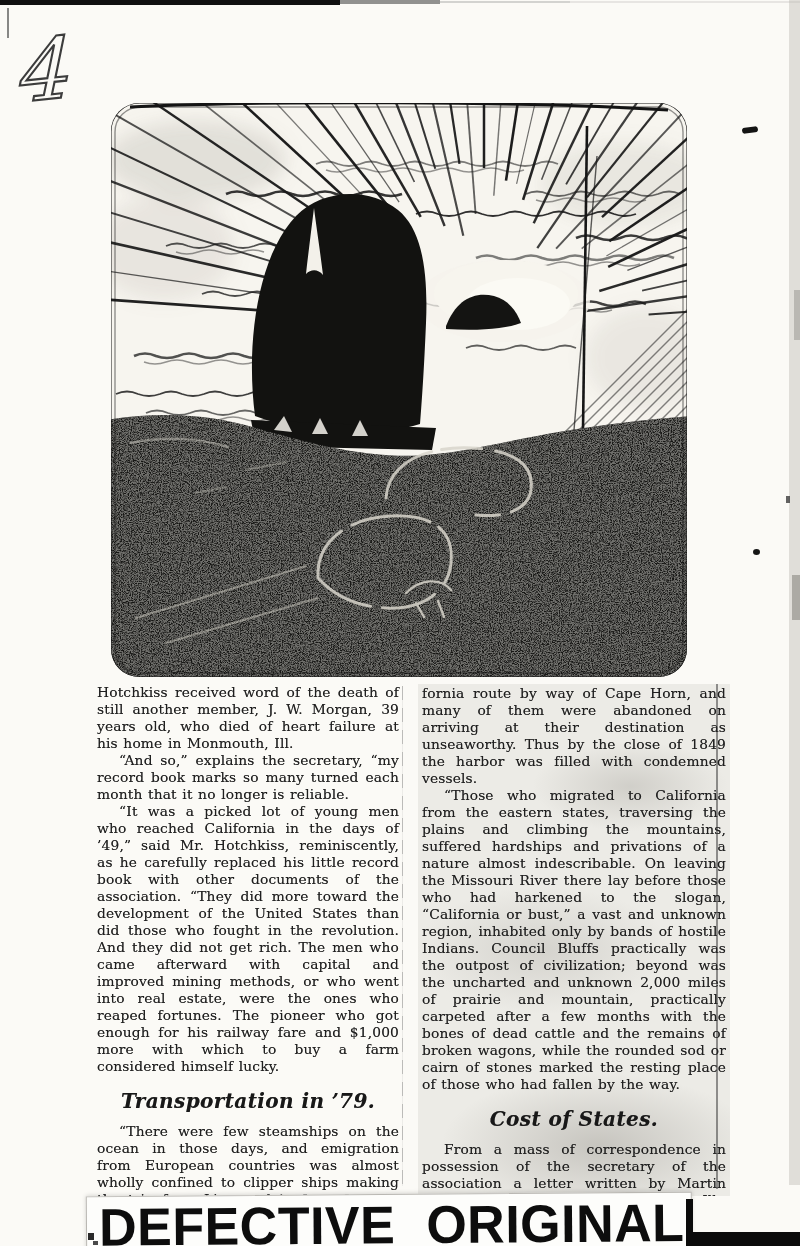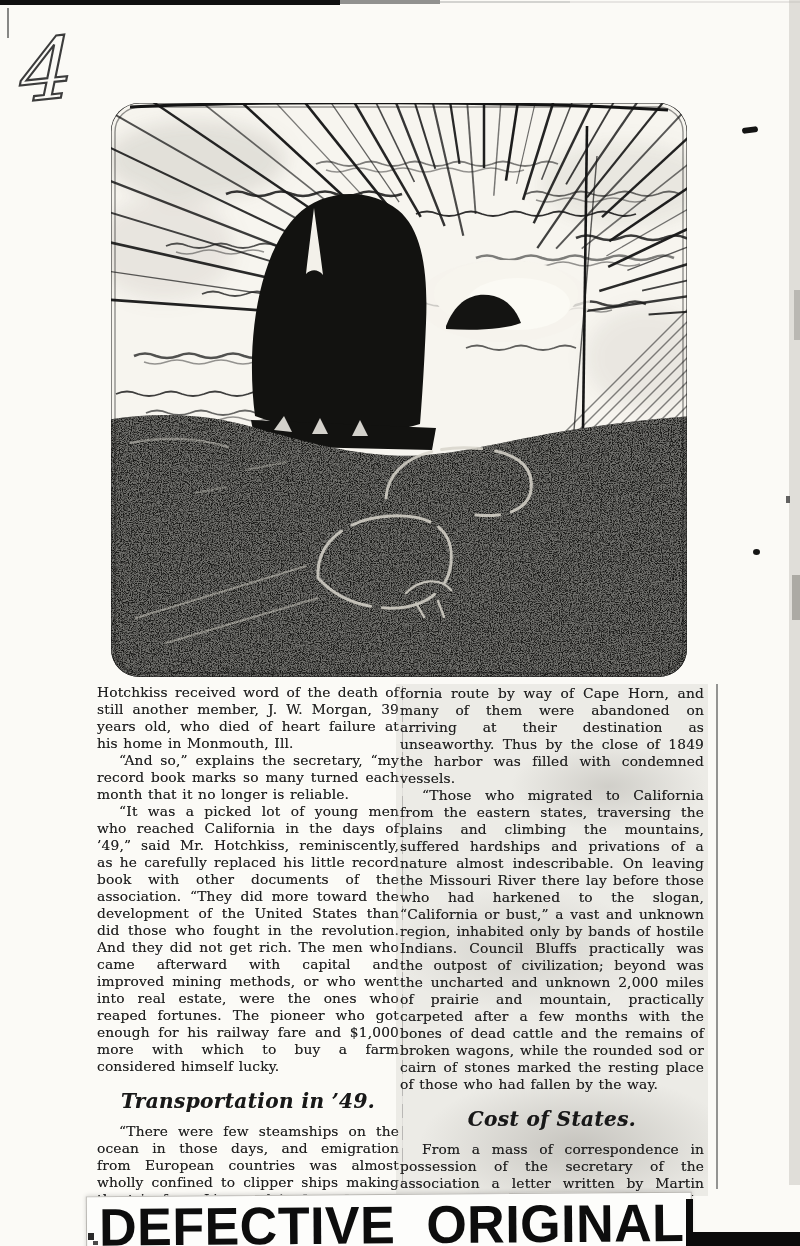--- a/index.html
+++ b/index.html
@@ -34,21 +34,21 @@
   .illustration svg{display:block;}
 
   
   .col{position:absolute;top:684px;color:#1f1f1f;}
   .col p{margin:0;font-size:13.8px;line-height:17px;text-align:justify;text-indent:1.6em;
          word-spacing:1px;letter-spacing:.15px;text-shadow:0 0 .5px rgba(25,25,25,.55);}
   .col p.cont{text-indent:0;}
   .col h2{margin:13px 0 9px;font-size:20px;line-height:26px;font-style:italic;font-weight:600;
           text-align:center;letter-spacing:.4px;color:#181818;text-shadow:0 0 .5px rgba(25,25,25,.5);}
   .col-left{left:97px;width:302px;}
-  .col-right{left:396px;width:312px;padding:1px 4px;box-sizing:border-box;max-height:512px;overflow:hidden;
+  .col-right{left:418px;width:312px;padding:1px 4px;box-sizing:border-box;max-height:512px;overflow:hidden;
     background-color:rgba(178,175,168,.2);
     background-image:
       radial-gradient(130px 60px at 68% 20%, rgba(150,147,140,.32), transparent 75%),
       radial-gradient(170px 85px at 40% 52%, rgba(150,147,140,.28), transparent 75%),
       radial-gradient(210px 95px at 58% 90%, rgba(138,135,128,.38), transparent 75%);}
   .rule-mid{position:absolute;left:402px;top:686px;width:1px;height:500px;
     background:repeating-linear-gradient(180deg, rgba(70,70,70,.35) 0 14px, rgba(70,70,70,.08) 14px 22px);}
   .rule-right{position:absolute;left:716px;top:684px;width:2px;height:505px;background:rgba(45,45,45,.5);}
 
   
@@ -235,21 +235,21 @@
           <path d="M24,9 C150,3 420,3 562,12" stroke-width="3"></path>
         </g>
       </g>
     </svg>
   </figure>
 
   <div class="col col-left">
     <p class="cont">Hotchkiss received word of the death of still another member, J. W. Morgan, 39 years old, who died of heart failure at his home in Monmouth, Ill.</p>
     <p>“And so,” explains the secretary, “my record book marks so many turned each month that it no longer is reliable.</p>
     <p>“It was a picked lot of young men who reached California in the days of ’49,” said Mr. Hotchkiss, reminiscently, as he carefully replaced his little record book with other documents of the association. “They did more toward the development of the United States than did those who fought in the revolution. And they did not get rich. The men who came afterward with capital and improved mining methods, or who went into real estate, were the ones who reaped fortunes. The pioneer who got enough for his railway fare and $1,000 more with which to buy a farm considered himself lucky.</p>
-    <h2>Transportation in ’49.</h2>
+    <h2>Transportation in ’79.</h2>
     <p>“There were few steamships on the ocean in those days, and emigration from European countries was almost wholly confined to clipper ships making the trip from Liverpool in from forty to sixty days. Many of these, as well as ships in the Chinese and East Indian trade, were turned to the Cali-</p>
   </div>
 
   <div class="rule-mid"></div>
 
   <div class="col col-right">
     <p class="cont">fornia route by way of Cape Horn, and many of them were abandoned on arriving at their destination as unseaworthy. Thus by the close of 1849 the harbor was filled with condemned vessels.</p>
     <p>“Those who migrated to California from the eastern states, traversing the plains and climbing the mountains, suffered hardships and privations of a nature almost indescribable. On leaving the Missouri River there lay before those who had harkened to the slogan, “California or bust,” a vast and unknown region, inhabited only by bands of hostile Indians. Council Bluffs practically was the outpost of civilization; beyond was the uncharted and unknown 2,000 miles of prairie and mountain, practically carpeted after a few months with the bones of dead cattle and the remains of broken wagons, while the rounded sod or cairn of stones marked the resting place of those who had fallen by the way.</p>
     <h2>Cost of States.</h2>
     <p>From a mass of correspondence in possession of the secretary of the association a letter written by Martin Burnham, 82 years old, of Watseka, Ill., throws some light on the “high cost of living” as the problem existed out in California in the</p>

